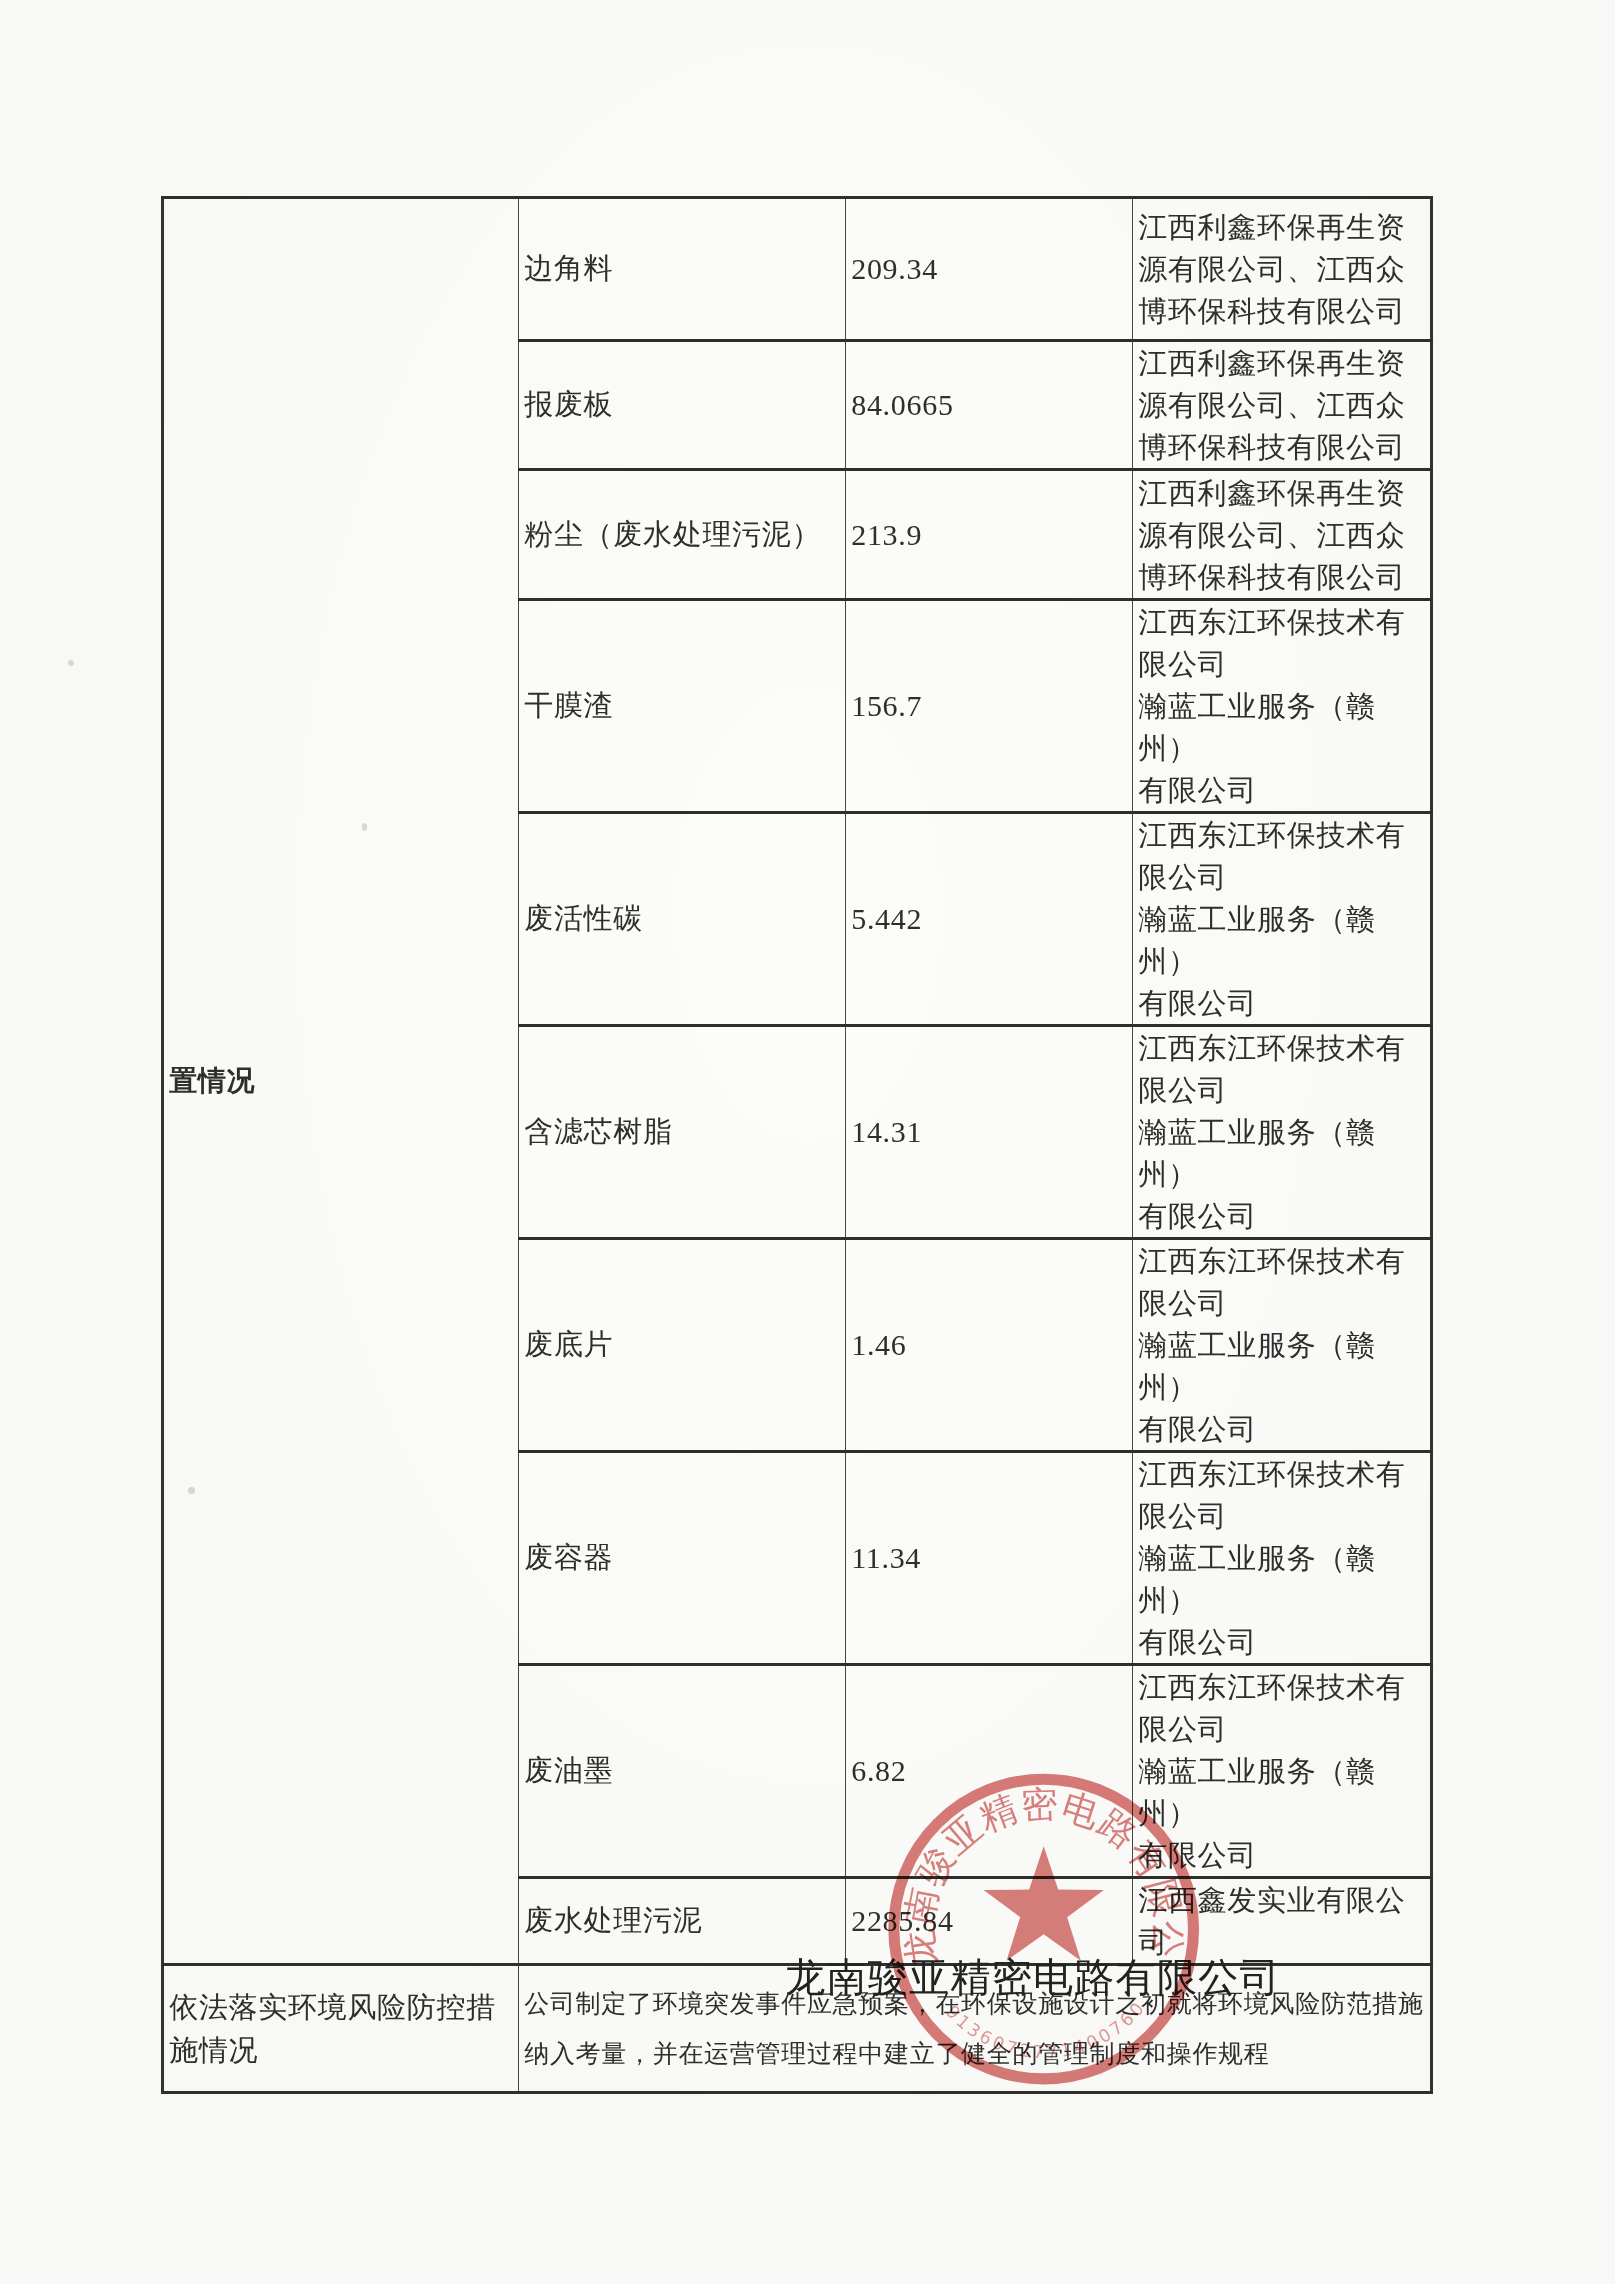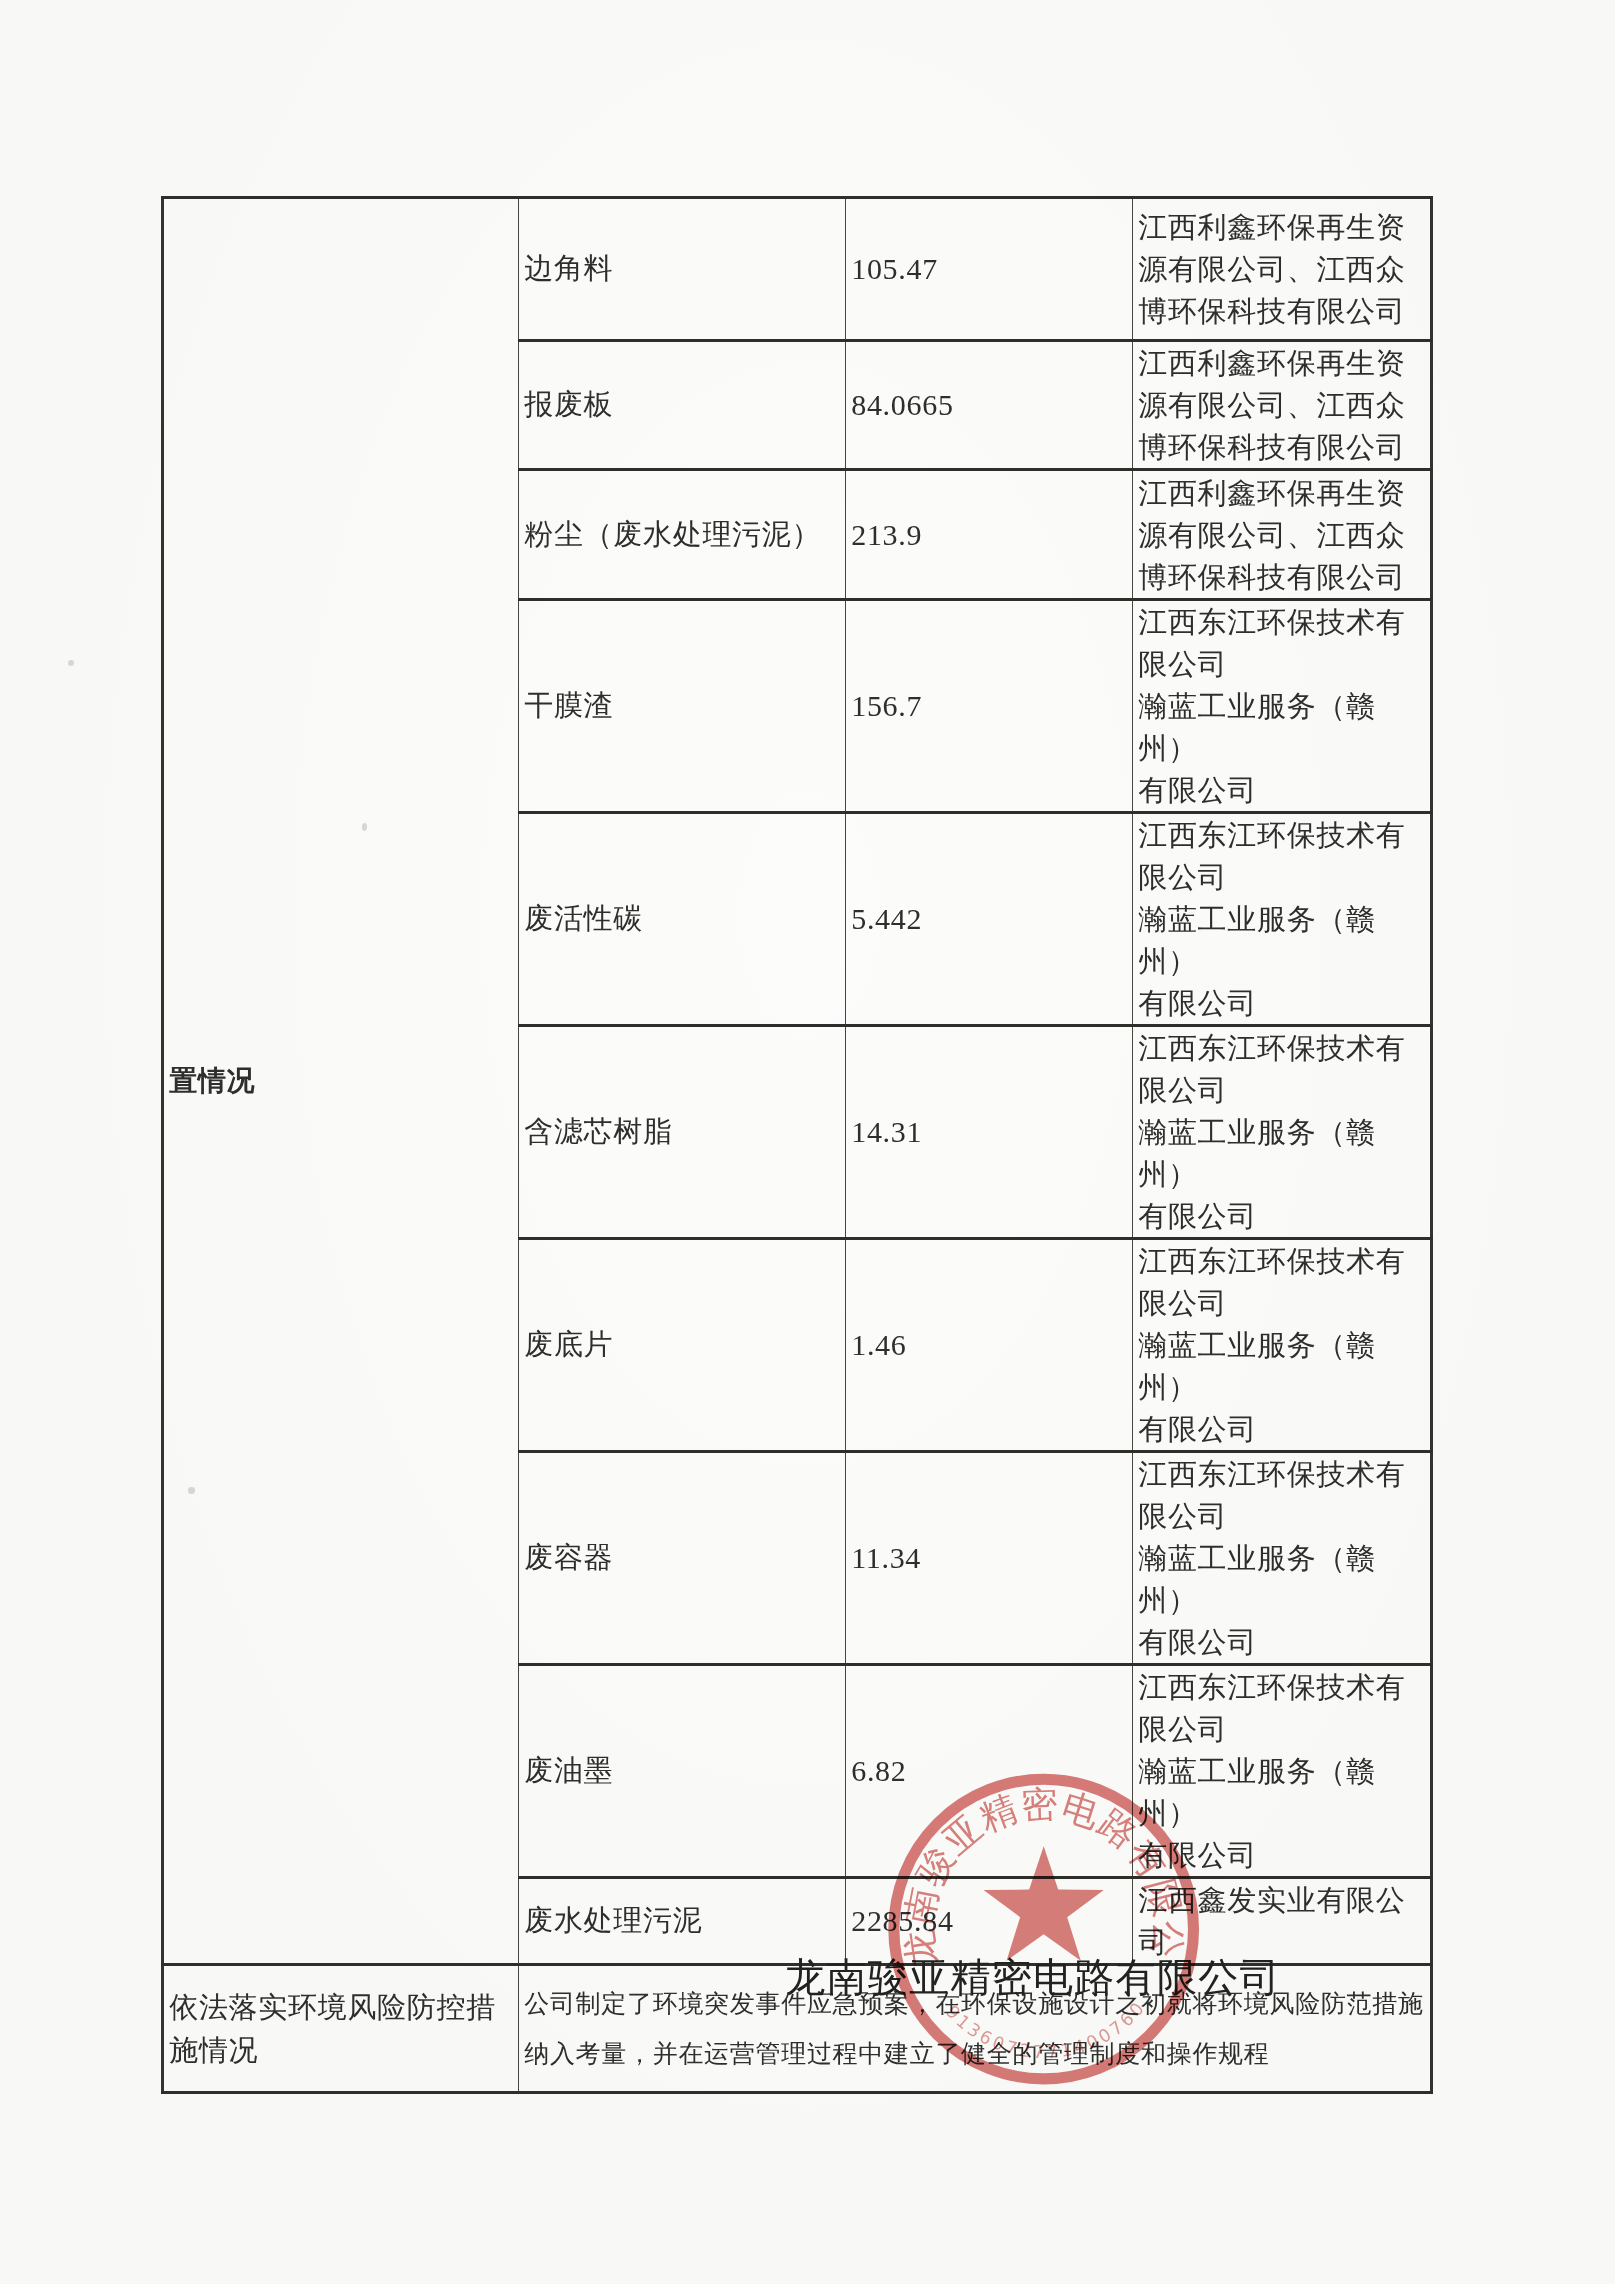--- a/index.html
+++ b/index.html
@@ -93,21 +93,21 @@
     <colgroup>
       <col style="width:356px">
         <col style="width:327px">
         <col style="width:287px">
         <col style="width:299px">
     </colgroup>
     <tbody>
       <tr class="r0">
         <td class="side-header" rowspan="10">置情况</td>
         <td class="item-cell">边角料</td>
-        <td class="value-cell">105.47</td>
+        <td class="value-cell">209.34</td>
         <td class="company-cell">江西利鑫环保再生资源有限公司、江西众博环保科技有限公司</td>
       </tr>
       <tr class="r1">
         <td class="item-cell">报废板</td>
         <td class="value-cell">84.0665</td>
         <td class="company-cell">江西利鑫环保再生资源有限公司、江西众博环保科技有限公司</td>
       </tr>
       <tr class="r2">
         <td class="item-cell">粉尘（废水处理污泥）</td>
         <td class="value-cell">213.9</td>

